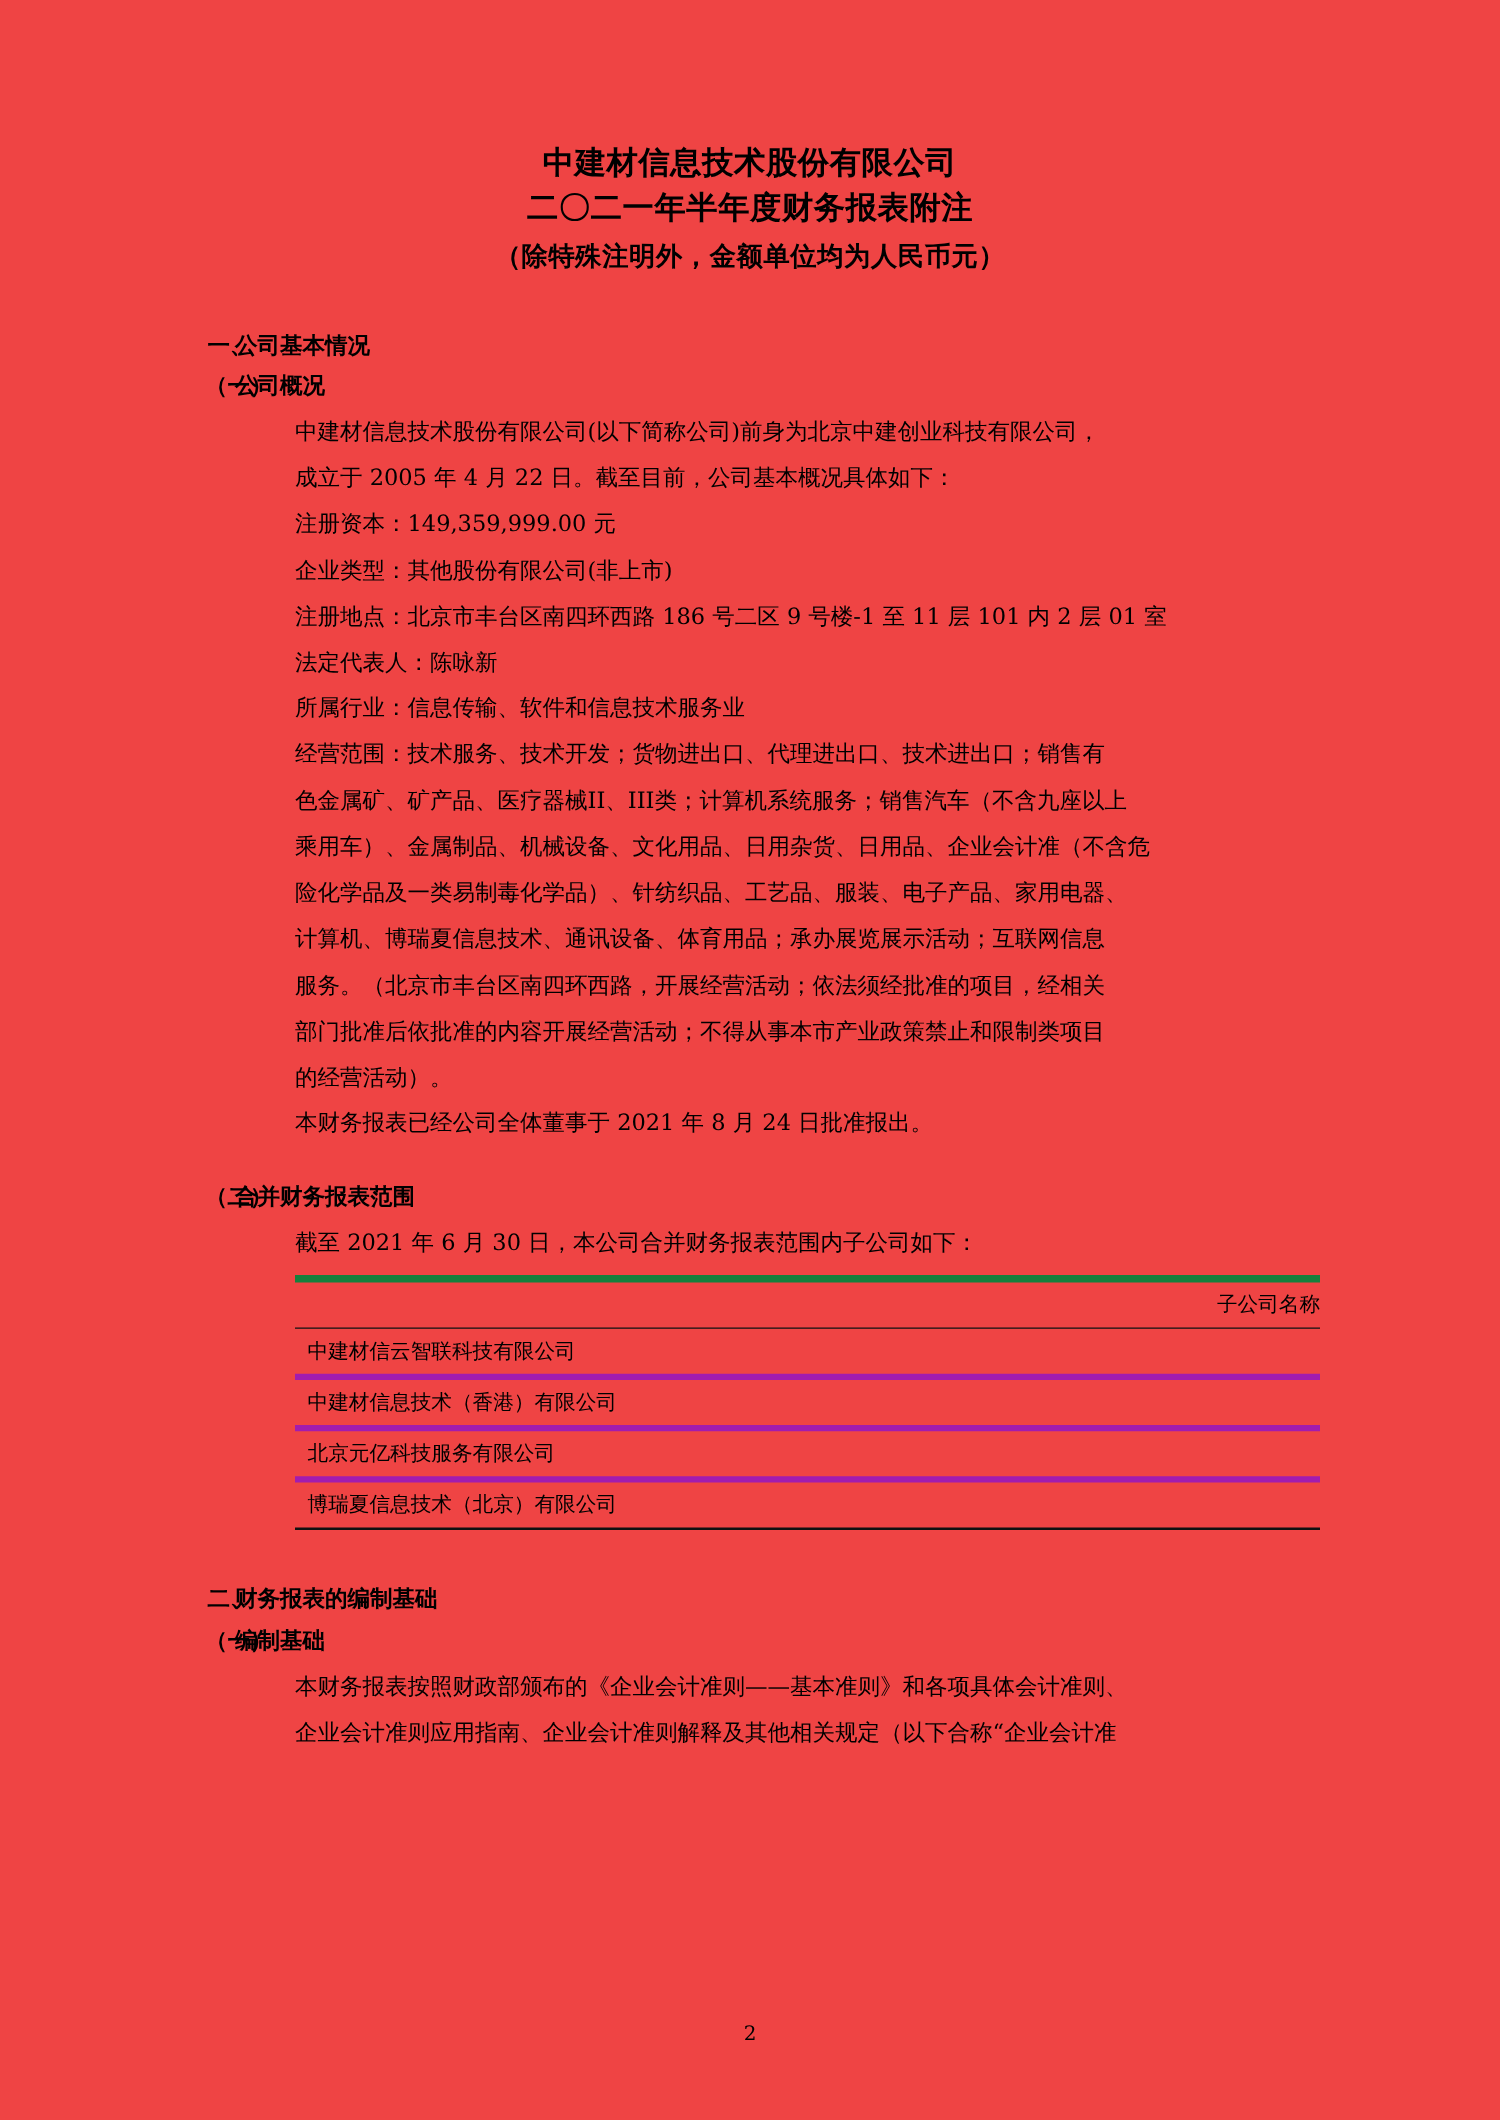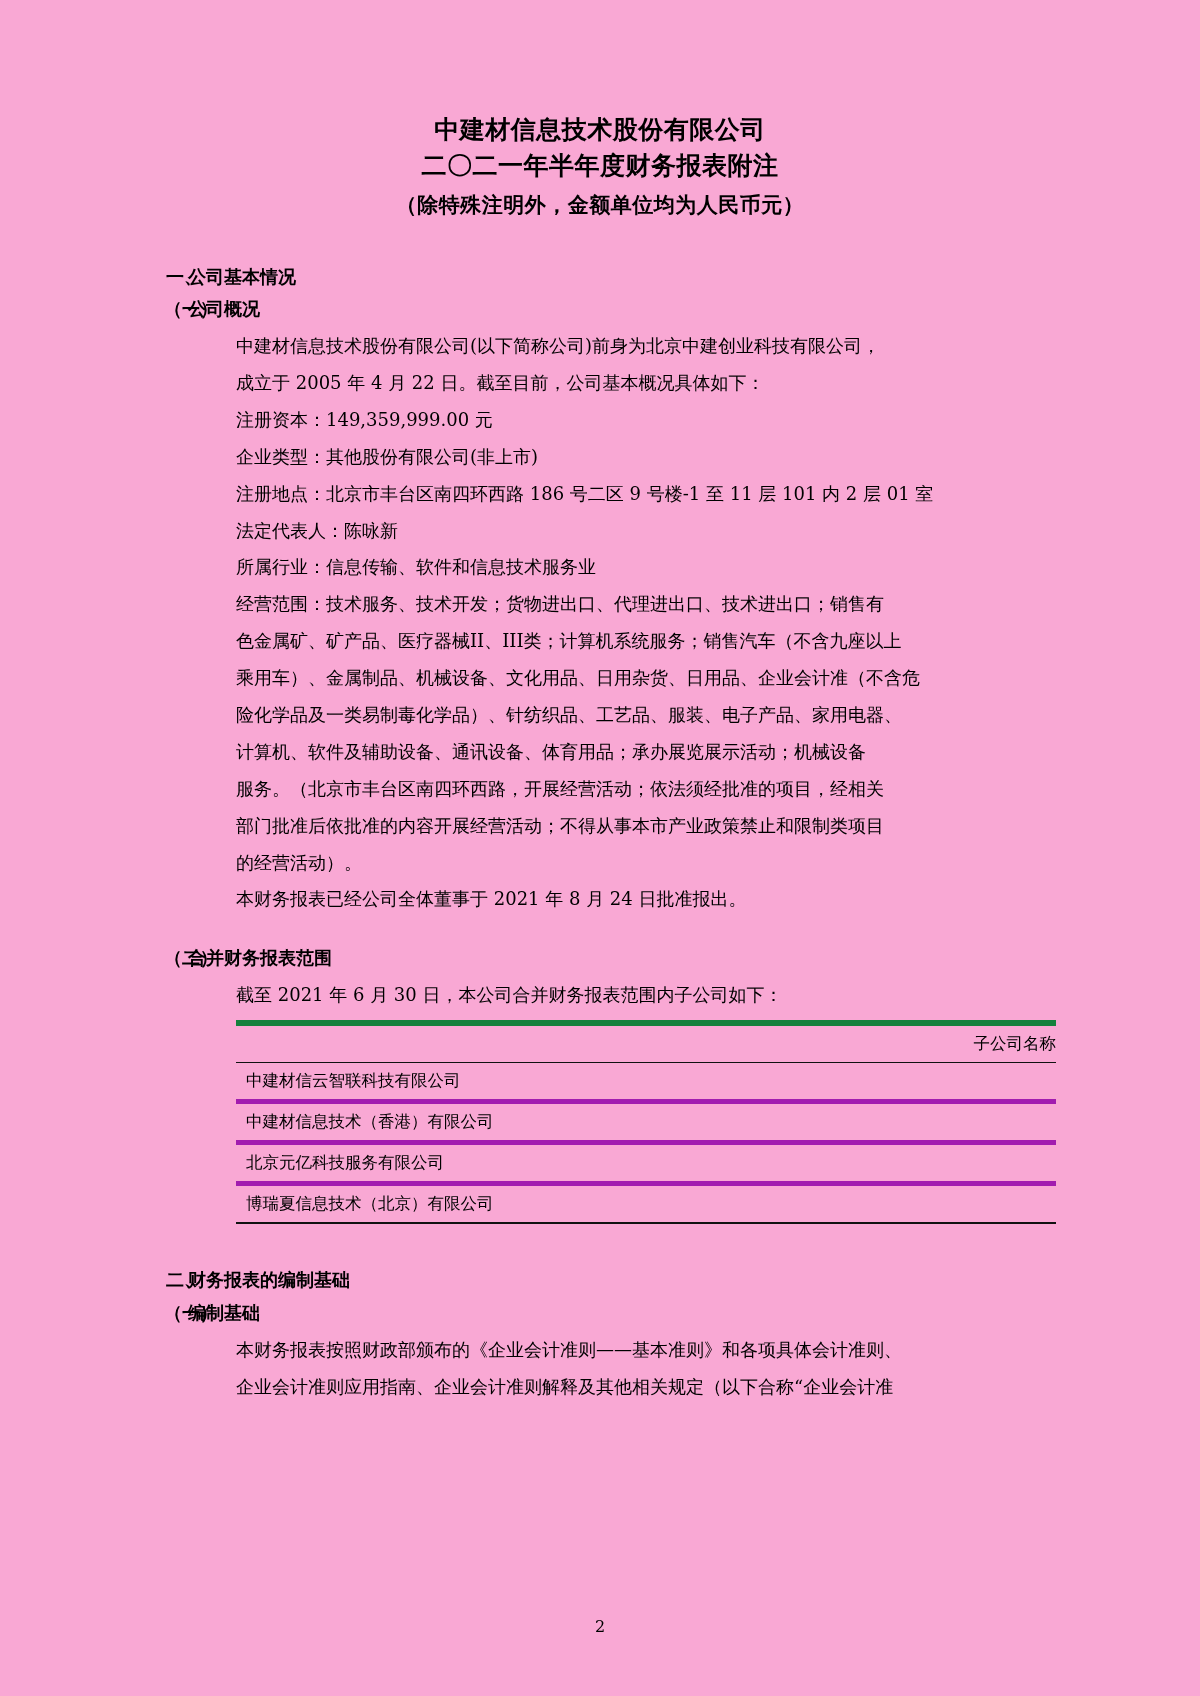--- a/index.html
+++ b/index.html
@@ -8,21 +8,21 @@
     background: #ffffff;
   }
   body {
     font-family: "DejaVu Serif", "Liberation Serif", serif;
     color: #000000;
   }
   .page {
     position: relative;
     width: 1200px;
     height: 1696px;
-    background: #f9a8d4;
+    background: #ef4444;
     box-sizing: border-box;
     padding: 112px 118px 40px 118px;
     overflow: hidden;
   }
   .doc-title {
     text-align: center;
     font-weight: bold;
     font-size: 25px;
     line-height: 1.42;
     letter-spacing: 0.5px;
@@ -132,21 +132,21 @@
     <div class="body-line">成立于 2005 年 4 月 22 日。截至目前，公司基本概况具体如下：</div>
     <div class="body-line">注册资本：149,359,999.00 元</div>
     <div class="body-line">企业类型：其他股份有限公司(非上市)</div>
     <div class="body-line">注册地点：北京市丰台区南四环西路 186 号二区 9 号楼-1 至 11 层 101 内 2 层 01 室</div>
     <div class="body-line">法定代表人：陈咏新</div>
     <div class="body-line">所属行业：信息传输、软件和信息技术服务业</div>
     <div class="body-line">经营范围：技术服务、技术开发；货物进出口、代理进出口、技术进出口；销售有</div>
     <div class="body-line">色金属矿、矿产品、医疗器械II、III类；计算机系统服务；销售汽车（不含九座以上</div>
     <div class="body-line">乘用车）、金属制品、机械设备、文化用品、日用杂货、日用品、企业会计准（不含危</div>
     <div class="body-line">险化学品及一类易制毒化学品）、针纺织品、工艺品、服装、电子产品、家用电器、</div>
-    <div class="body-line">计算机、软件及辅助设备、通讯设备、体育用品；承办展览展示活动；机械设备</div>
+    <div class="body-line">计算机、博瑞夏信息技术、通讯设备、体育用品；承办展览展示活动；互联网信息</div>
     <div class="body-line">服务。（北京市丰台区南四环西路，开展经营活动；依法须经批准的项目，经相关</div>
     <div class="body-line">部门批准后依批准的内容开展经营活动；不得从事本市产业政策禁止和限制类项目</div>
     <div class="body-line">的经营活动）。</div>
     <div class="body-line">本财务报表已经公司全体董事于 2021 年 8 月 24 日批准报出。</div>
   </div>
 
   <div class="spacer-md"></div>
 
   <div class="heading sub">
     <span class="num">（二）</span>

